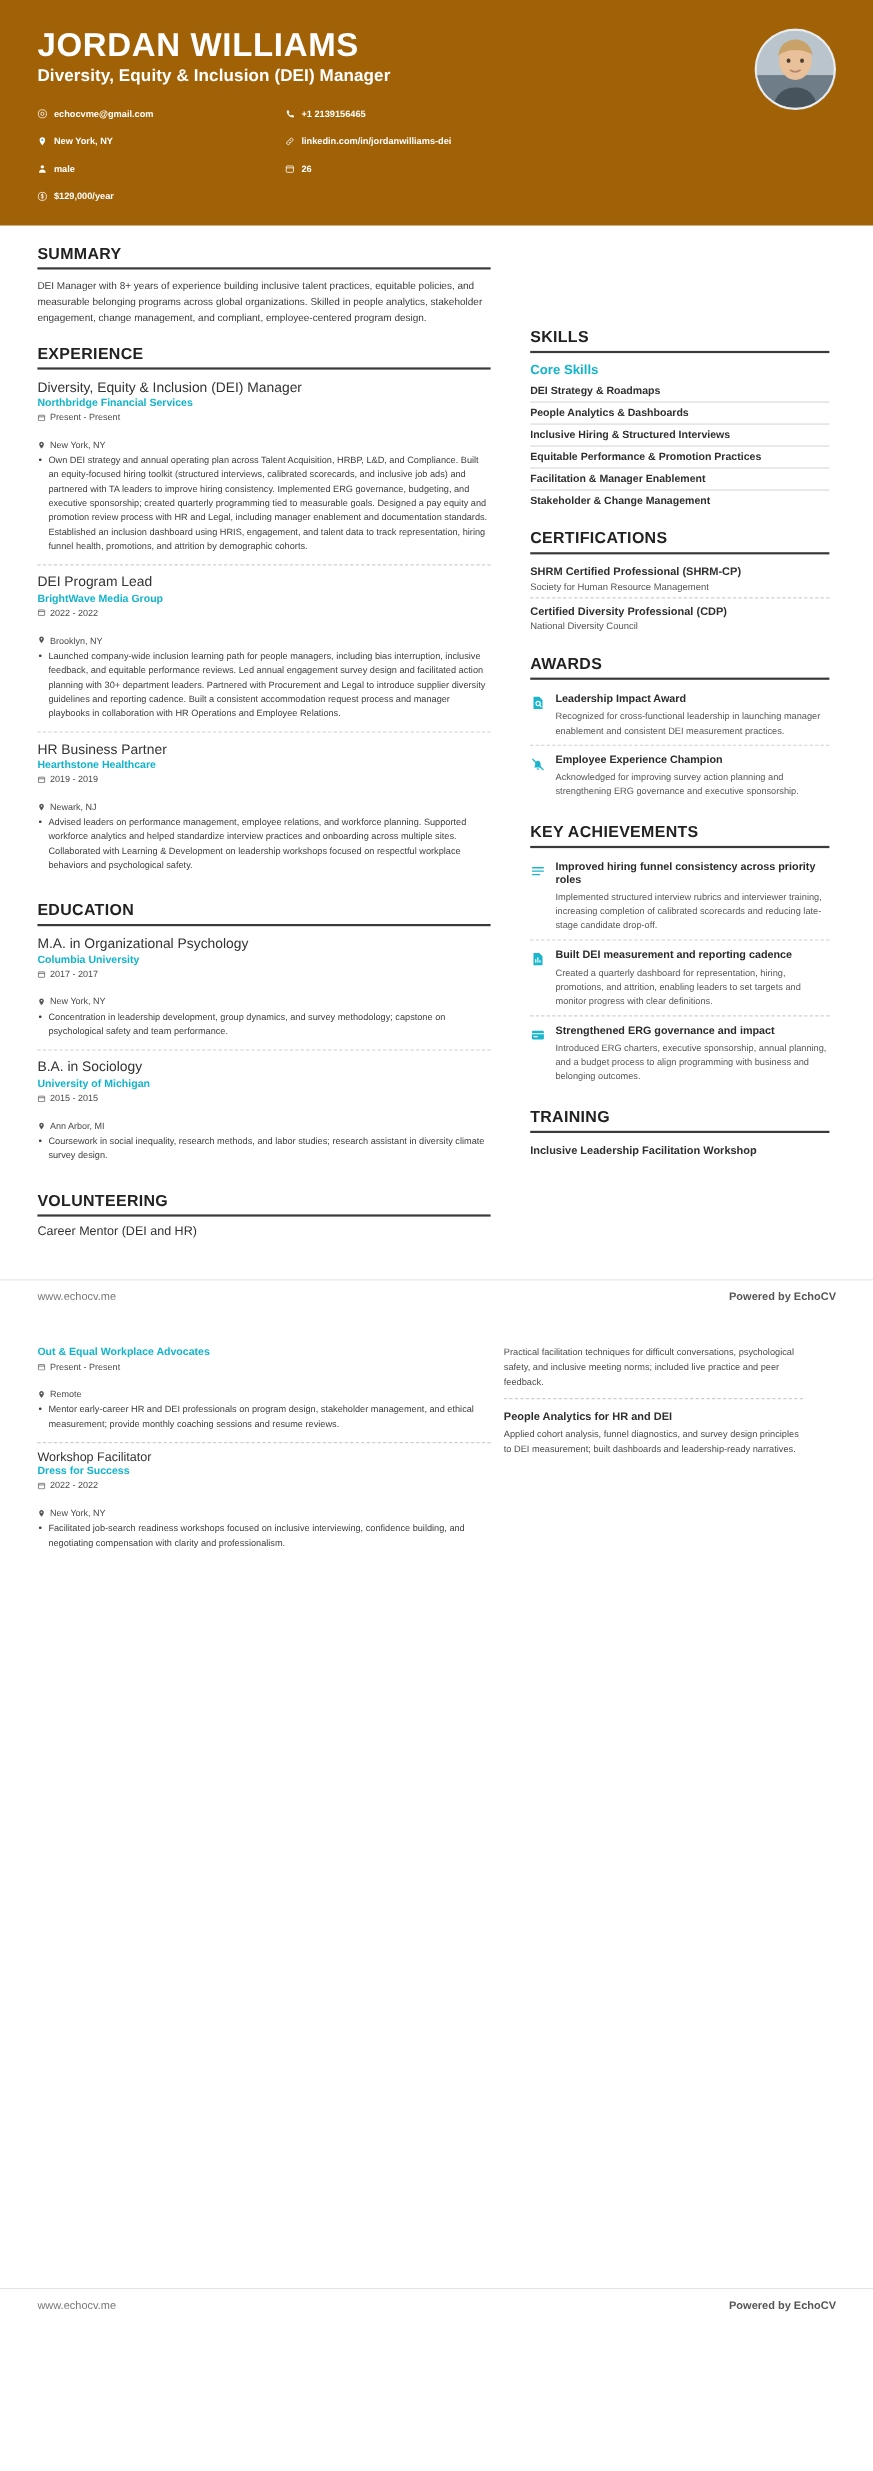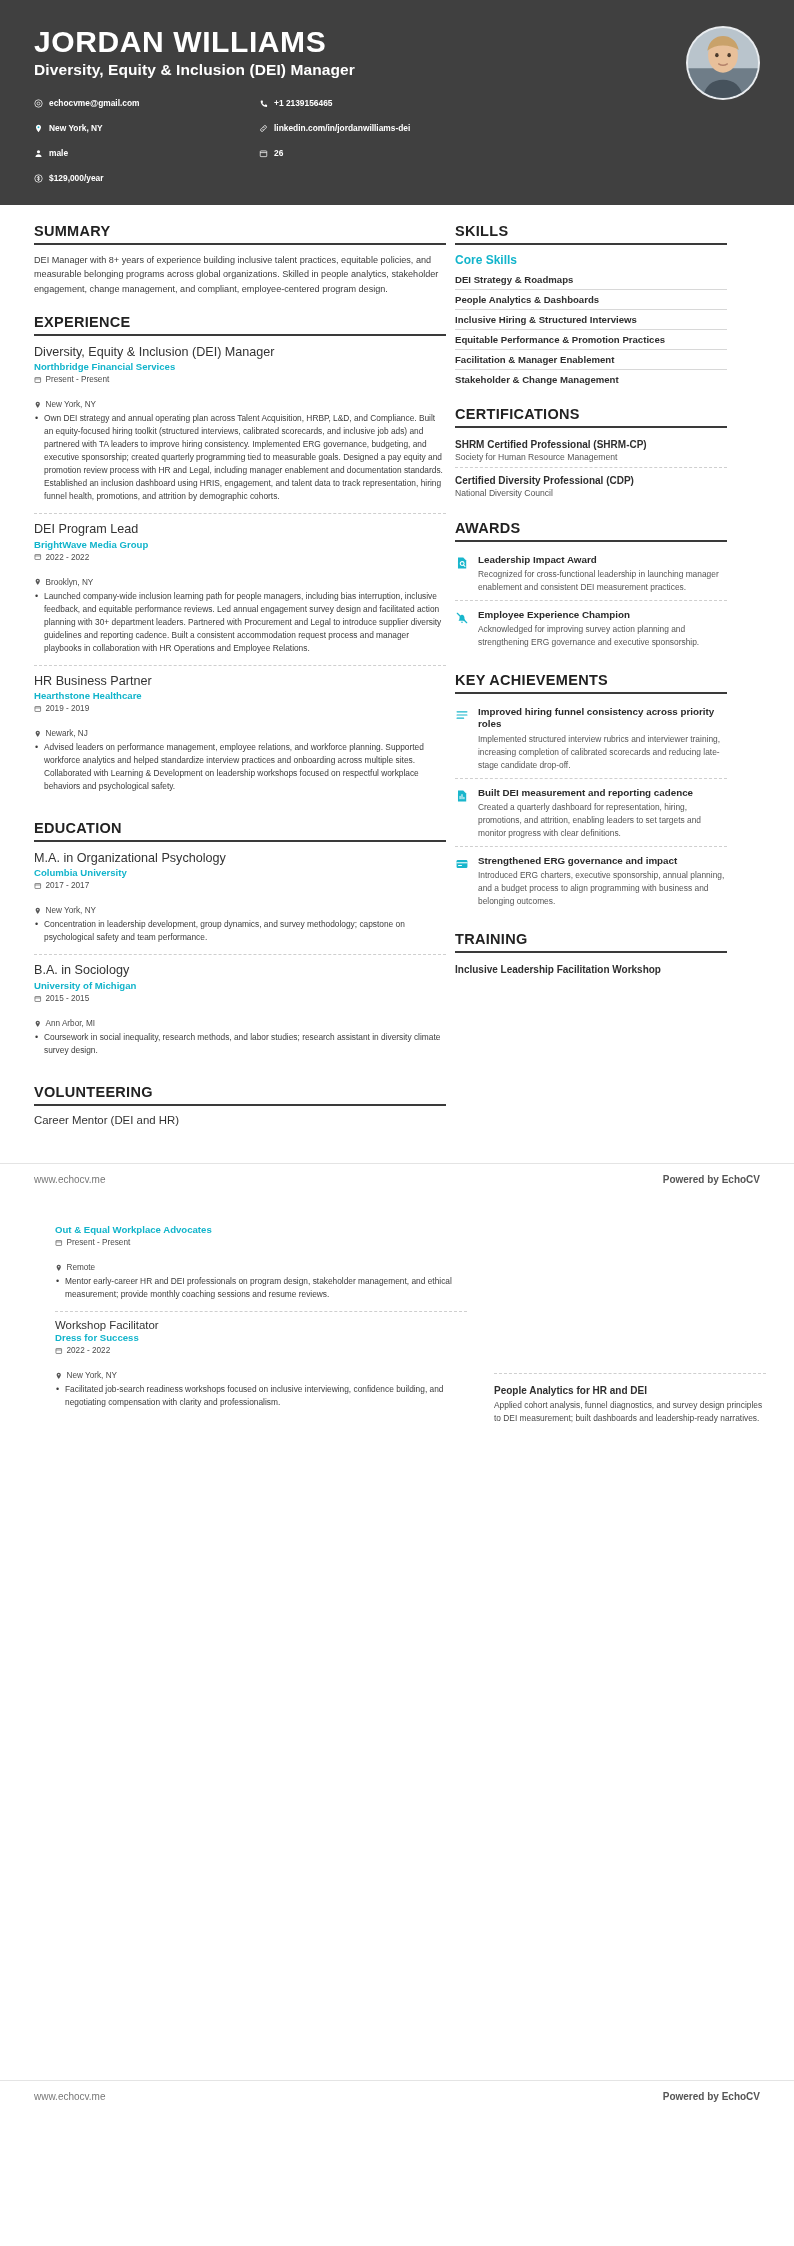--- a/index.html
+++ b/index.html
@@ -6,21 +6,21 @@
   html, body {
     width: 794px;
     background: #ffffff;
     font-family: "Liberation Sans", sans-serif;
     color: #2b2b2b;
   }
   .page { width: 794px; position: relative; }
 
   
   .header {
-    background: #404040;
+    background: #a16207;
     color: #ffffff;
     padding: 26px 34px 20px 34px;
     position: relative;
     min-height: 128px;
   }
   .name {
     font-size: 30px;
     font-weight: bold;
     letter-spacing: 0.6px;
     line-height: 1.05;
@@ -63,22 +63,22 @@
     overflow: hidden;
     background: #cfd6dc;
     border: 2px solid rgba(255,255,255,0.55);
   }
   .avatar svg { display: block; width: 100%; height: 100%; }
 
   
   .body-wrap {
     display: flex;
     padding: 18px 34px 0 34px;
-    gap: 9px;
-    align-items: flex-start;
+    gap: 36px;
+    align-items: center;
   }
   .col-left { width: 412px; flex: 0 0 412px; }
   .col-right { width: 272px; flex: 0 0 272px; }
 
   .sec-title {
     font-size: 14.5px;
     font-weight: bold;
     letter-spacing: 0.3px;
     color: #222;
     padding-bottom: 4px;
@@ -183,21 +183,21 @@
     font-size: 10px;
     color: #777;
     border-top: 1px solid #e4e4e4;
     margin-top: 14px;
   }
   .footer-brand { font-weight: bold; color: #555; }
 
   .page-break { height: 26px; background: #ffffff; }
 
   
-  .page2 { display: flex; padding: 0 34px; gap: 27px; align-items: flex-end; margin-left: 21px; }
+  .page2 { display: flex; padding: 0 34px; gap: 12px; align-items: flex-start; }
   .p2-text { font-size: 8.4px; color: #4a4a4a; line-height: 1.6; }
   .spacer-tall { height: 640px; }
 </style>
 </head>
 <body>
 
 <div class="page">
 
   <div class="header">
     <div class="name">JORDAN WILLIAMS</div>
@@ -585,20 +585,21 @@
             <span>New York, NY</span>
           </span>
         </div>
         <ul class="bullets">
           <li>Facilitated job-search readiness workshops focused on inclusive interviewing, confidence building, and negotiating compensation with clarity and professionalism.</li>
         </ul>
       </div>
     </div>
 
     <div class="col-right">
+      <div class="p2-text">Practical facilitation techniques for difficult conversations, psychological safety, and inclusive meeting norms; included live practice and peer feedback.</div>
       <div style="height:8px"></div>
       <div style="border-top:1px dashed #cfcfcf; padding-top:8px;">
         <div class="training-item">People Analytics for HR and DEI</div>
         <div class="p2-text">Applied cohort analysis, funnel diagnostics, and survey design principles to DEI measurement; built dashboards and leadership-ready narratives.</div>
       </div>
     </div>
   </div>
 
   <div class="spacer-tall"></div>
 

